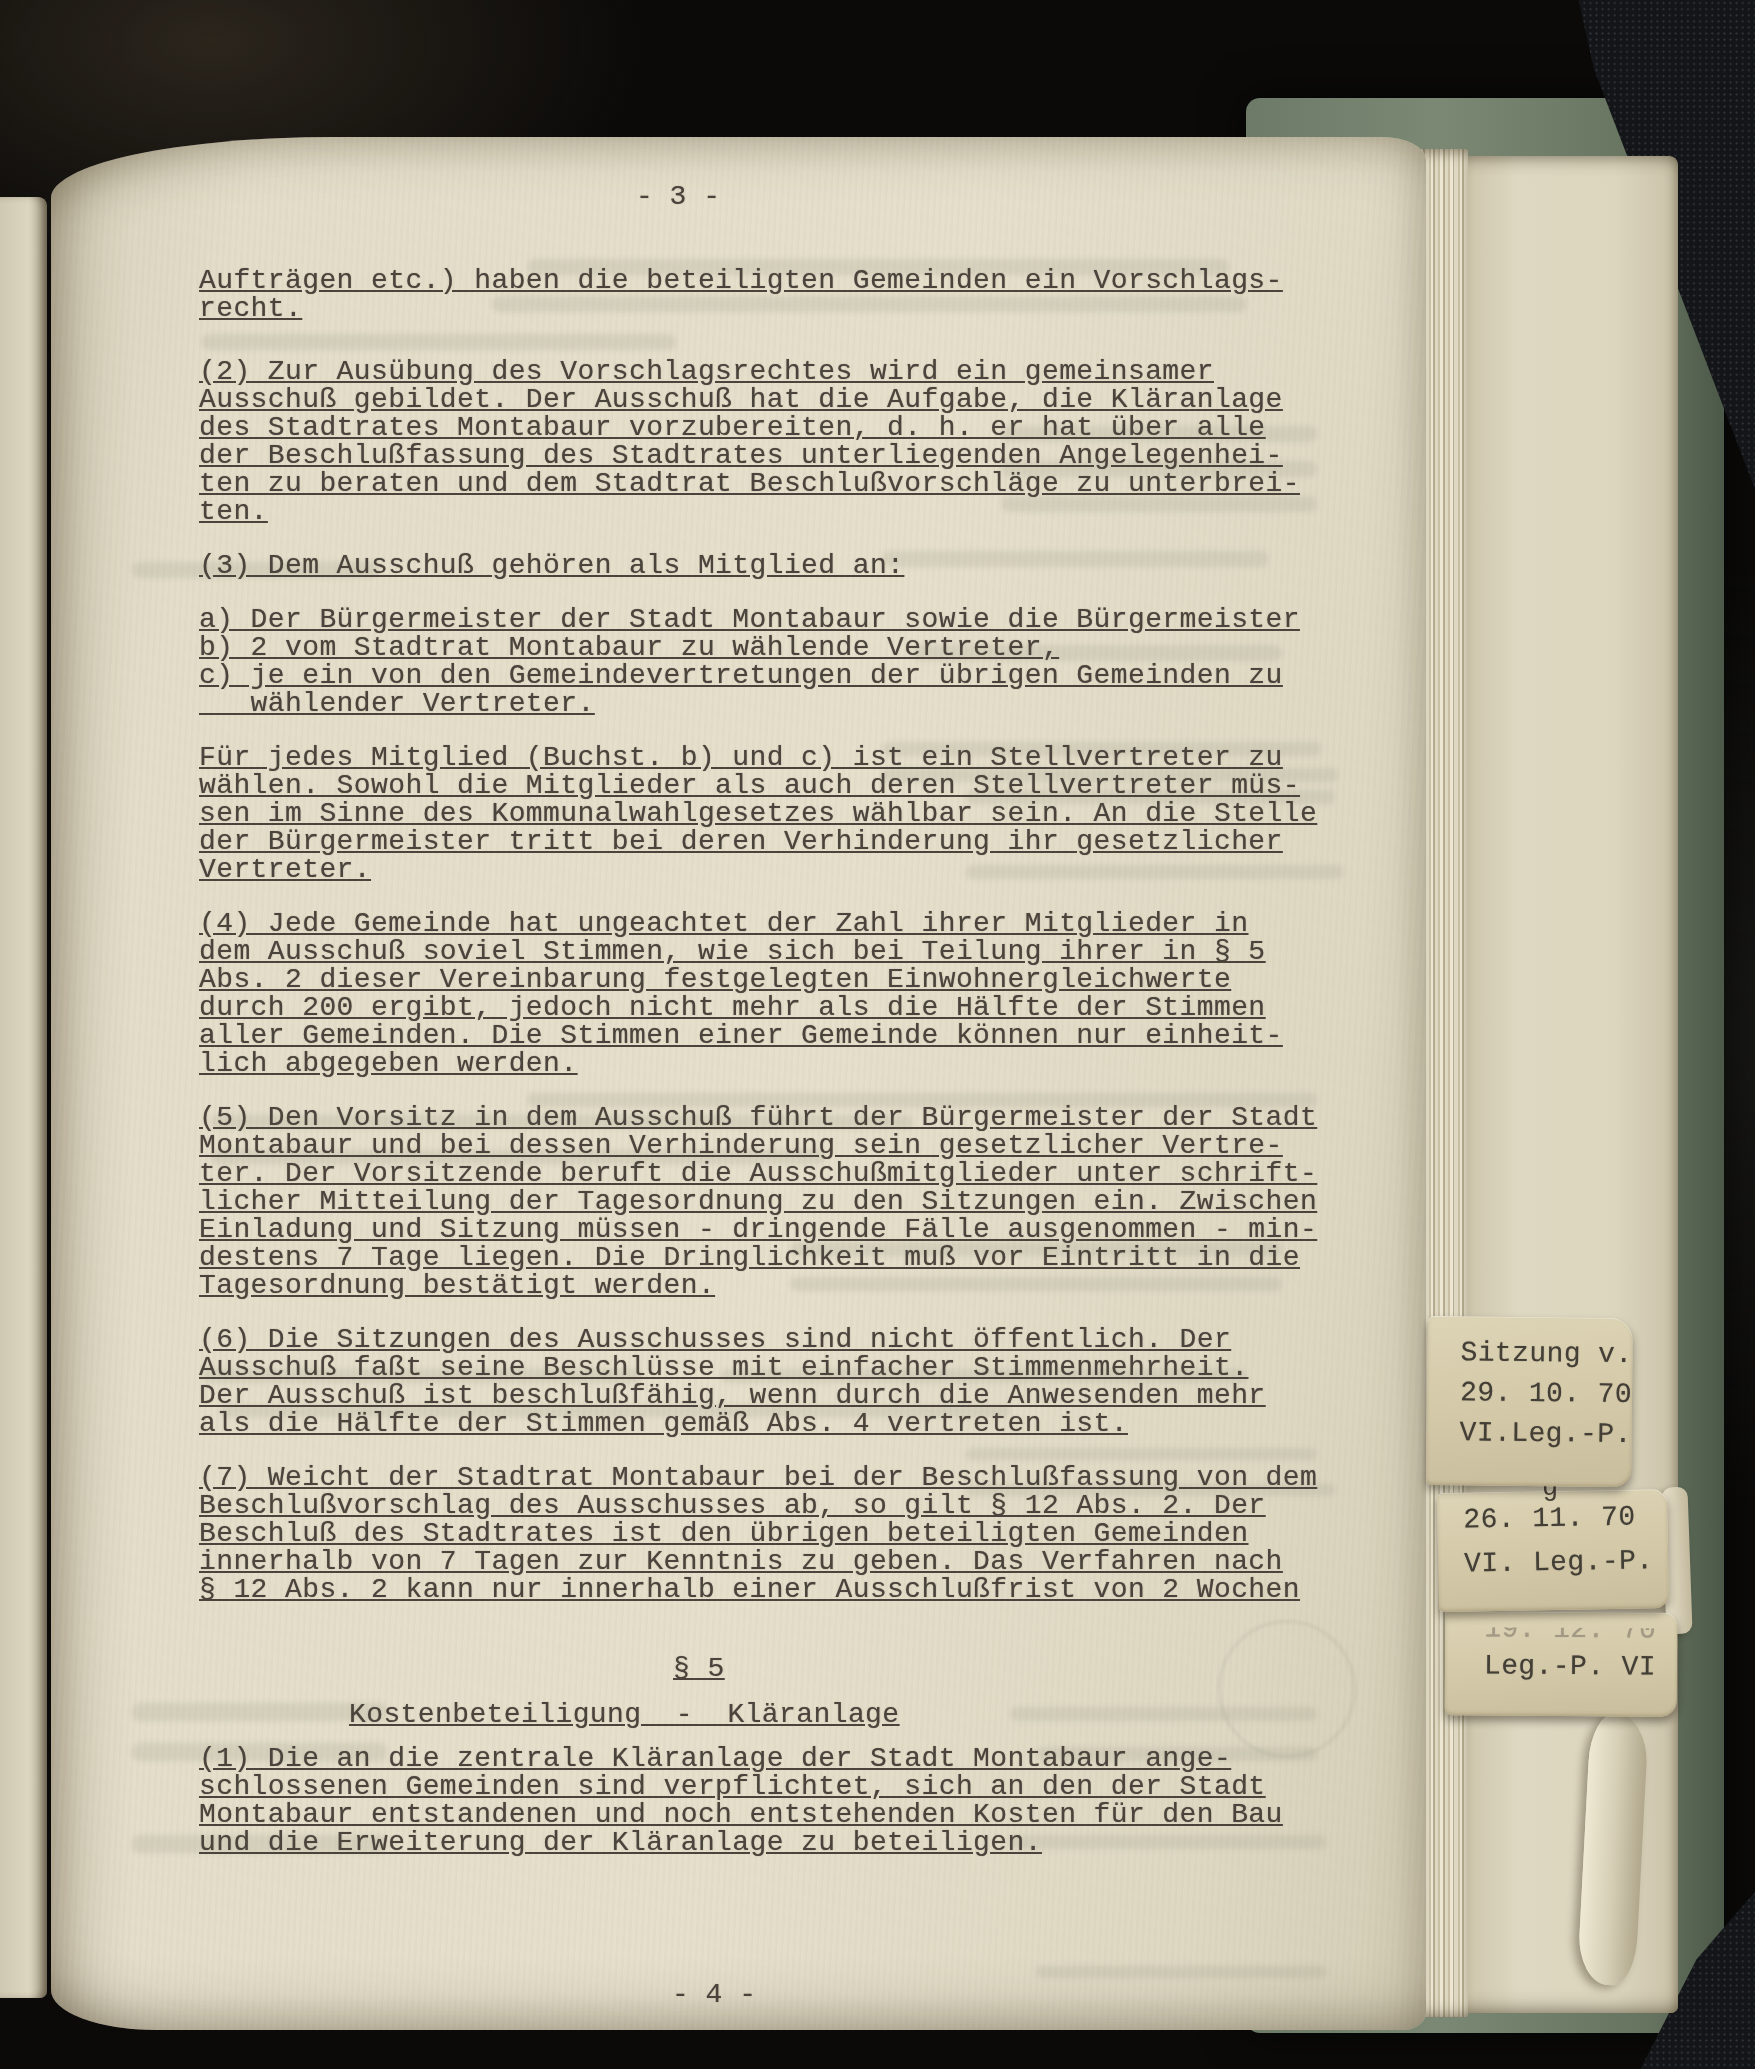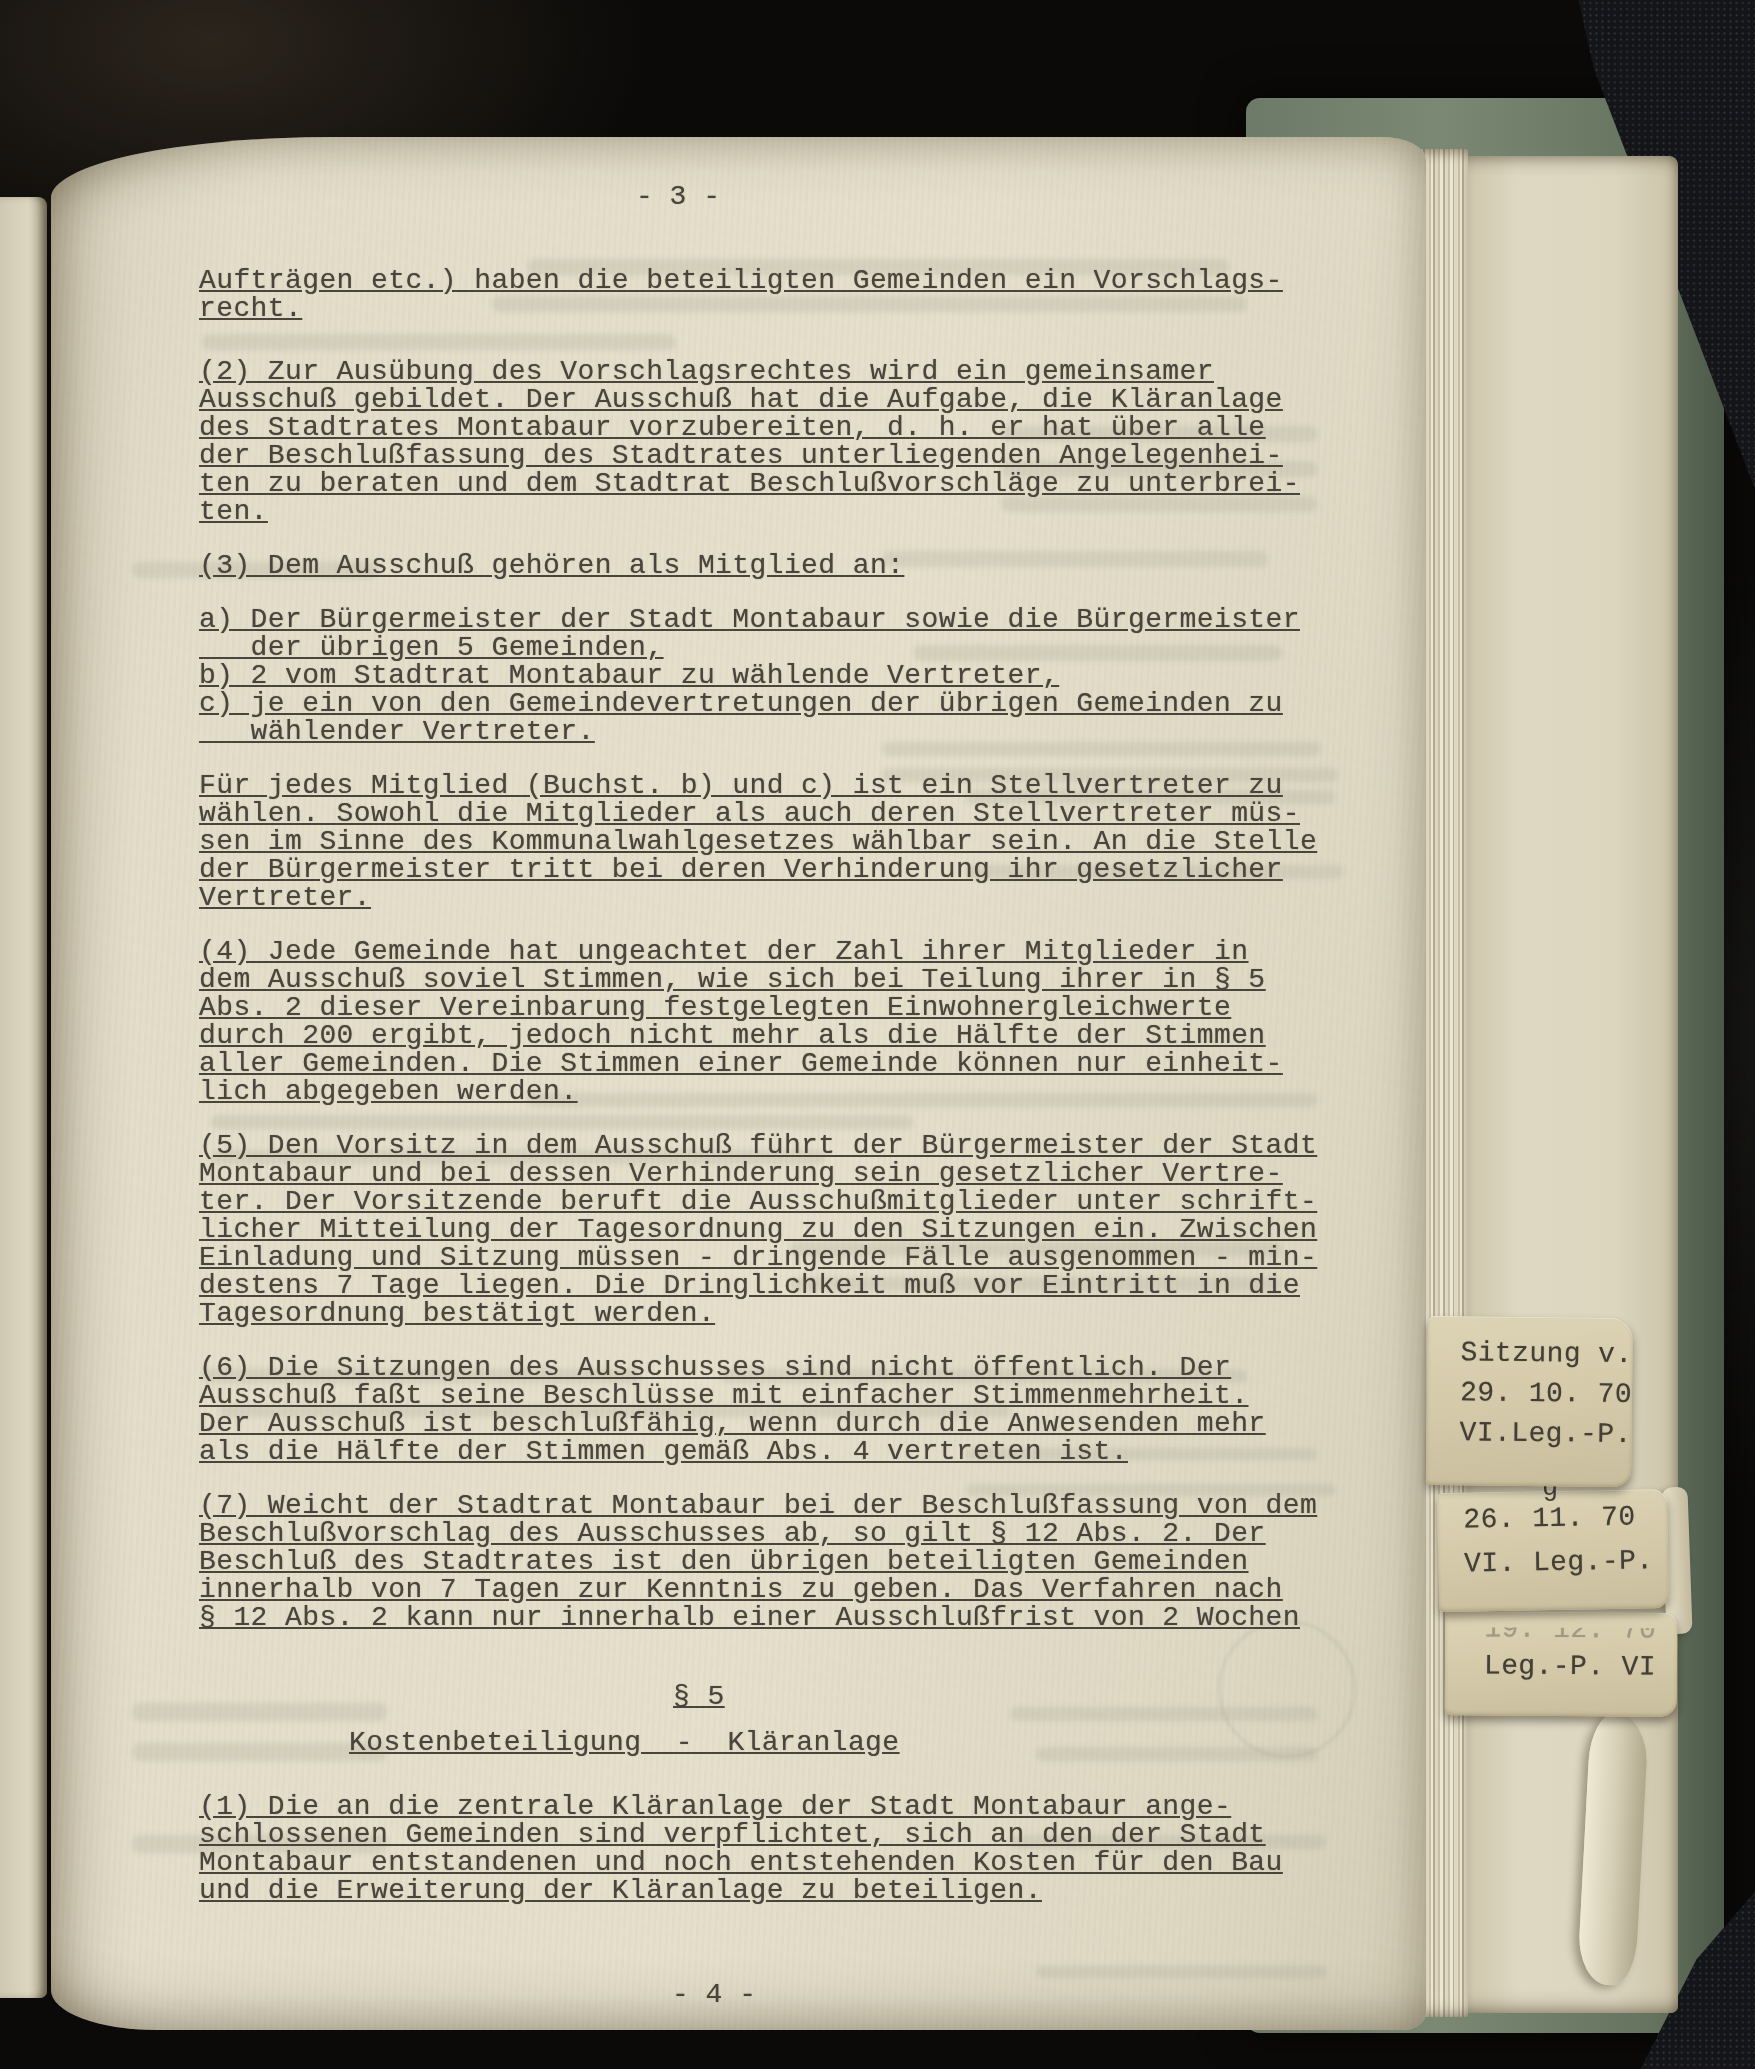--- a/index.html
+++ b/index.html
@@ -83,21 +83,21 @@
   .textcol{
     position:absolute;left:148px;top:130px;width:1176px;
     font-size:28px;line-height:28px;letter-spacing:0.4px;
     color:#4a443c;text-shadow:0 0 1.1px rgba(74,68,60,.55);text-decoration:underline;
   }
   .line{height:28px;white-space:pre;}
   .block{margin:0 0 26px 0;}
   .b-p1{margin-bottom:35px;}
   .b-p8{margin-bottom:51px;}
   .b-sec{margin-bottom:18.4px;padding-left:474px;}
-  .b-sub{margin-bottom:36px;padding-left:150px;}
+  .b-sub{margin-bottom:16px;padding-left:150px;}
   .pagenum{position:absolute;font-size:28px;color:#4a443c;white-space:pre;text-shadow:0 0 1.1px rgba(74,68,60,.55);}
   .pn-top{left:585px;top:44px;}
   .pn-bottom{left:621px;top:1842px;}
 
   
   .ghost{position:absolute;background:rgba(148,156,134,.20);filter:blur(2.6px);border-radius:8px;}
   .stamp{position:absolute;left:1167px;top:1483px;width:132px;height:132px;border-radius:50%;
     border:3.5px solid rgba(150,155,133,.20);filter:blur(1.8px);}
 
   
@@ -185,21 +185,20 @@
         <div class="line">ten zu beraten und dem Stadtrat Beschlußvorschläge zu unterbrei-</div>
         <div class="line">ten.</div>
       </div>
 
       <div class="block">
         <div class="line">(3) Dem Ausschuß gehören als Mitglied an:</div>
       </div>
 
       <div class="block">
         <div class="line">a) Der Bürgermeister der Stadt Montabaur sowie die Bürgermeister</div>
-        <div class="line">   der übrigen 5 Gemeinden,</div>
         <div class="line">b) 2 vom Stadtrat Montabaur zu wählende Vertreter,</div>
         <div class="line">c) je ein von den Gemeindevertretungen der übrigen Gemeinden zu</div>
         <div class="line">   wählender Vertreter.</div>
       </div>
 
       <div class="block">
         <div class="line">Für jedes Mitglied (Buchst. b) und c) ist ein Stellvertreter zu</div>
         <div class="line">wählen. Sowohl die Mitglieder als auch deren Stellvertreter müs-</div>
         <div class="line">sen im Sinne des Kommunalwahlgesetzes wählbar sein. An die Stelle</div>
         <div class="line">der Bürgermeister tritt bei deren Verhinderung ihr gesetzlicher</div>

